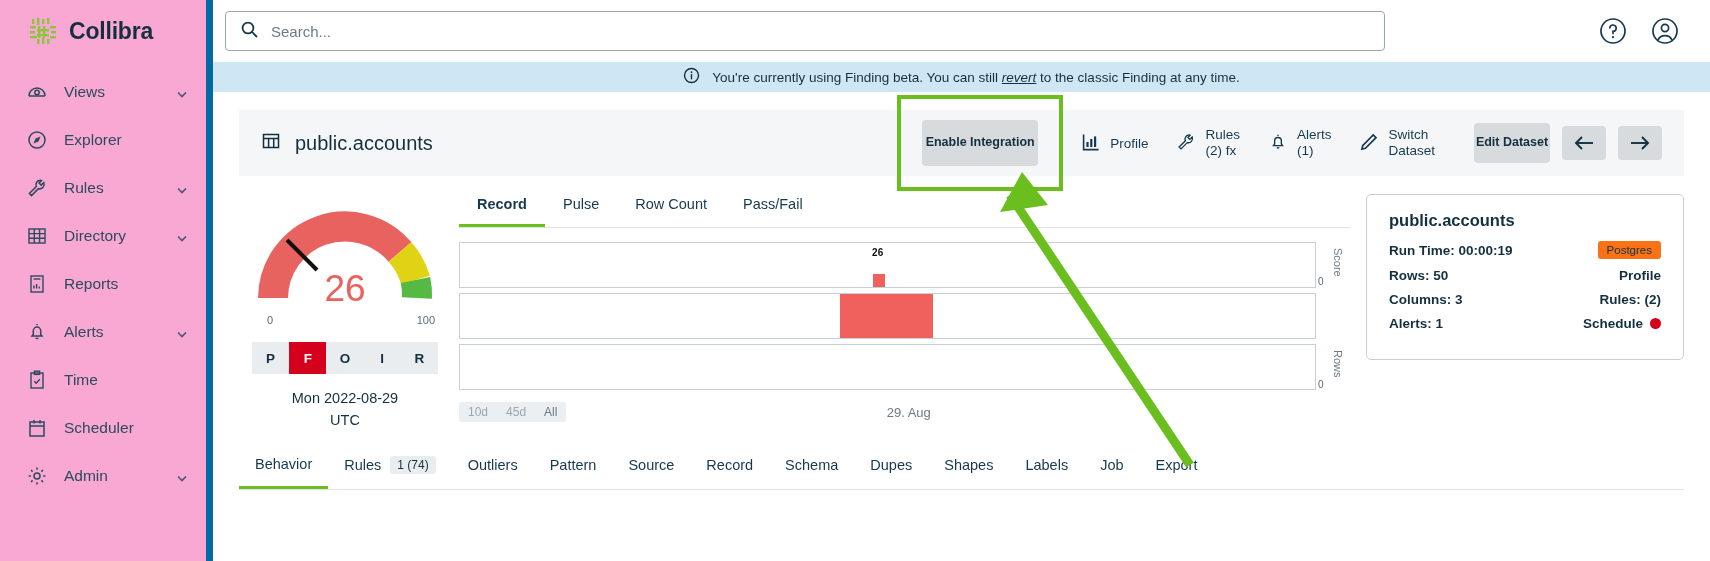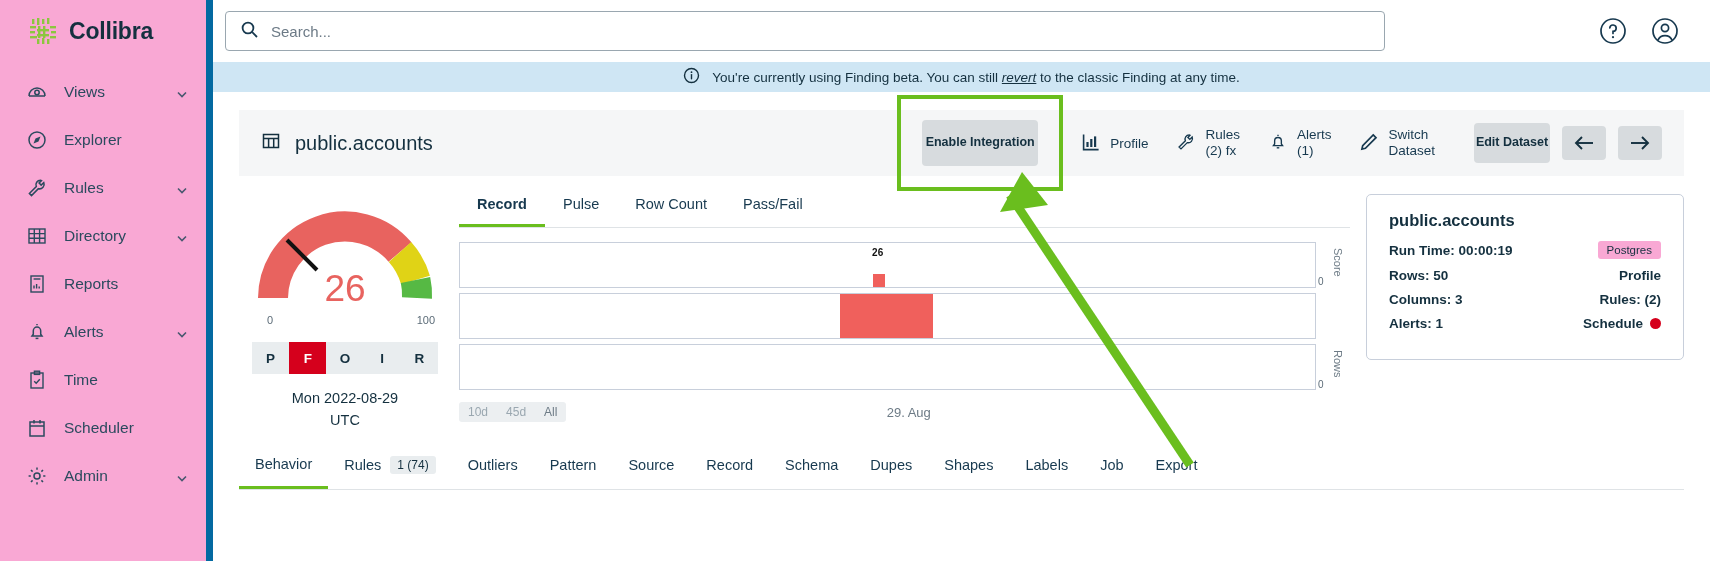--- a/index.html
+++ b/index.html
@@ -155,21 +155,21 @@
     border: 1px solid #c8cfdb; border-radius: 5px; padding: 16px 22px 18px 22px;
     height: 166px;
   }
   .info-title { font-size: 16.5px; font-weight: bold; color: #14303f; margin-bottom: 11px; }
   .info-row {
     display: flex; align-items: center; justify-content: space-between;
     font-size: 13.5px; color: #14303f; font-weight: bold; margin-bottom: 9px;
   }
   .info-row .rt { color: #14303f; font-weight: bold; cursor: pointer; }
   .pill {
-    background: #f9a8d4; color: #14303f; border-radius: 3px; font-size: 11.5px;
+    background: #f97316; color: #14303f; border-radius: 3px; font-size: 11.5px;
     padding: 3px 9px; font-weight: normal;
   }
   .red-dot { width: 11px; height: 11px; border-radius: 50%; background: #d5001c; display: inline-block; margin-left: 7px; vertical-align: -1px;}
 
   
   .bottom-tabs {
     margin: 16px 26px 0 26px; display: flex; align-items: center;
     border-bottom: 1px solid #dfe3e6;
   }
   .btab {

